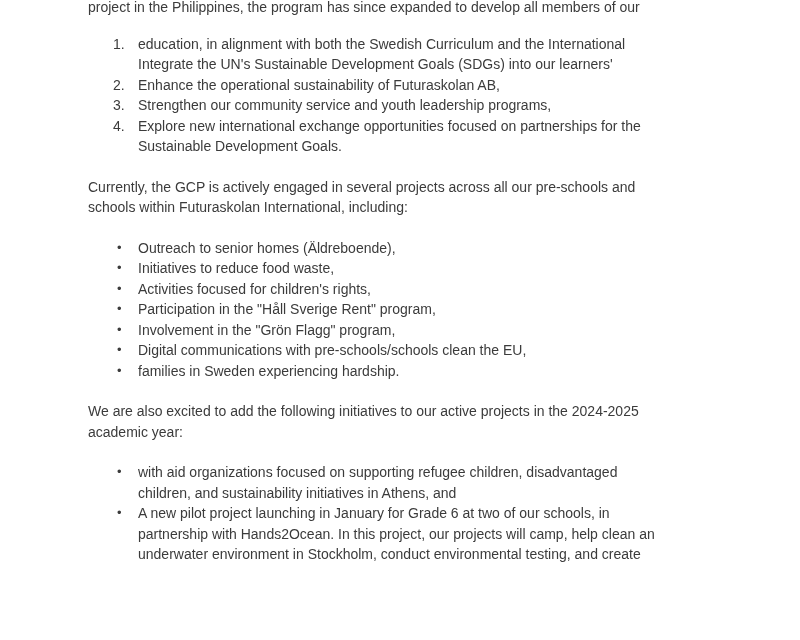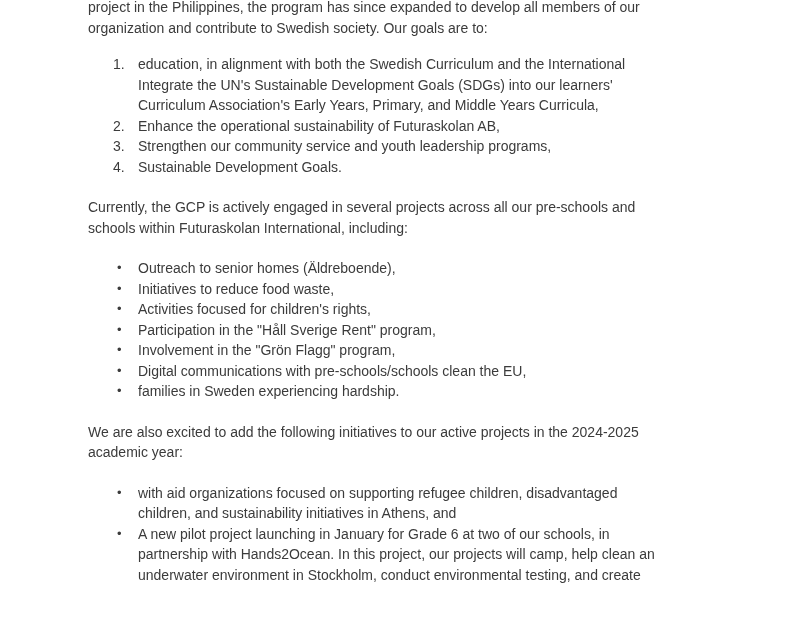--- a/index.html
+++ b/index.html
@@ -34,46 +34,45 @@
     font-size: 13px;
   }
   .li .content { flex: 1 1 auto; min-width: 0; }
 </style>
 </head>
 <body>
 
 <div class="doc" id="doc-root">
     <div class="block first">
       <div class="line">project in the Philippines, the program has since expanded to develop all members of our</div>
-      <div class="line">organization and contribute to Swedish society. Our goals are to:</div>
     </div>
     <div class="block">
       <div class="li">
         <span class="marker">1.</span>
         <div class="content">
           <div class="line">education, in alignment with both the Swedish Curriculum and the International</div>
           <div class="line">Integrate the UN's Sustainable Development Goals (SDGs) into our learners'</div>
-          <div class="line">Curriculum Association's Early Years, Primary, and Middle Years Curricula,</div>
         </div>
       </div>
       <div class="li">
         <span class="marker">2.</span>
         <div class="content">
           <div class="line">Enhance the operational sustainability of Futuraskolan AB,</div>
         </div>
       </div>
       <div class="li">
         <span class="marker">3.</span>
         <div class="content">
           <div class="line">Strengthen our community service and youth leadership programs,</div>
         </div>
       </div>
       <div class="li">
         <span class="marker">4.</span>
         <div class="content">
+          <div class="line">Explore new international exchange opportunities focused on partnerships for the</div>
           <div class="line">Sustainable Development Goals.</div>
         </div>
       </div>
     </div>
     <div class="block">
       <div class="line">Currently, the GCP is actively engaged in several projects across all our pre-schools and</div>
       <div class="line">schools within Futuraskolan International, including:</div>
     </div>
     <div class="block">
       <div class="li">

